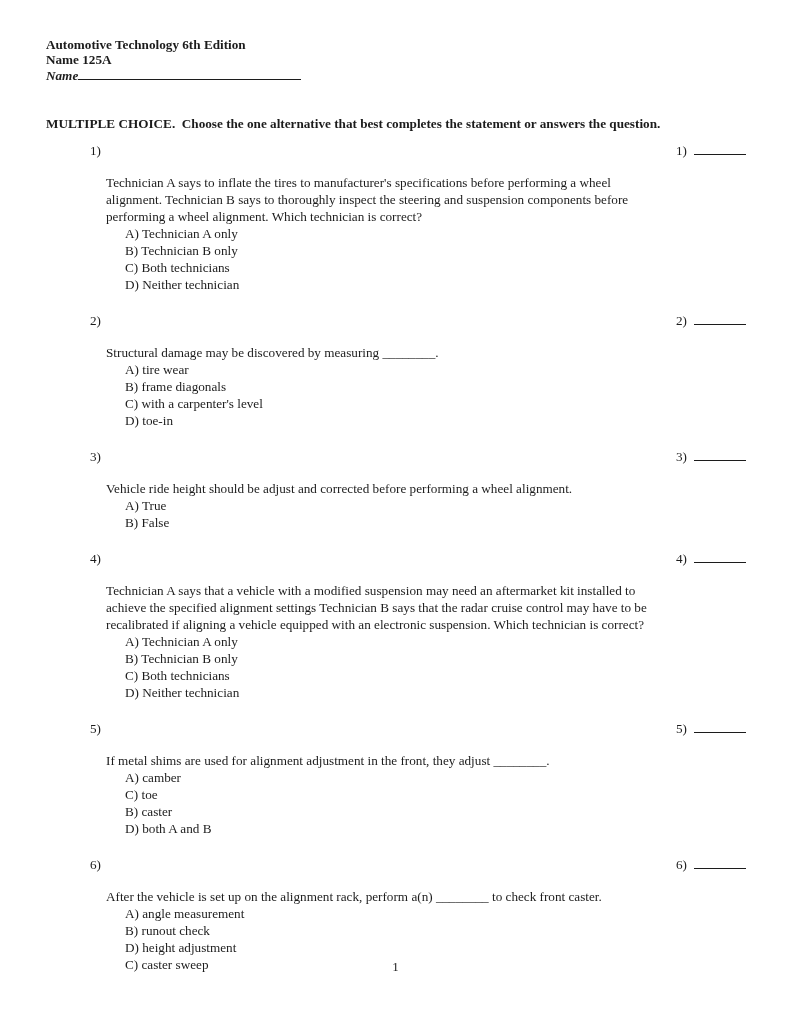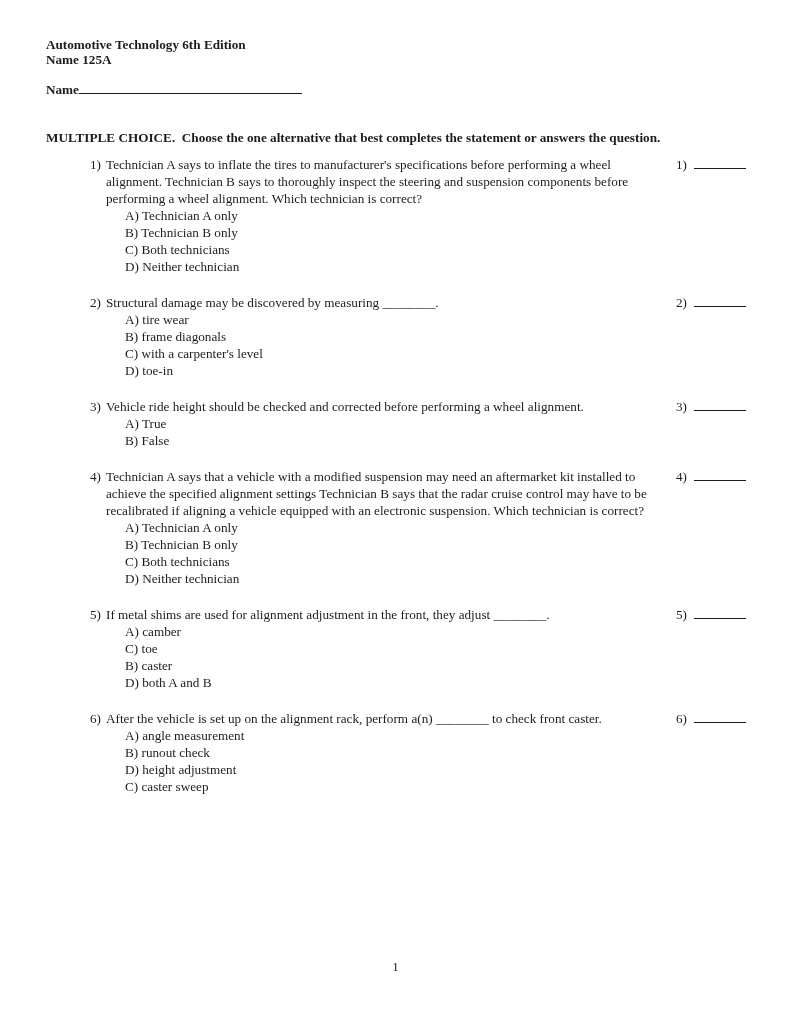--- a/index.html
+++ b/index.html
@@ -9,21 +9,21 @@
     height: 1024px;
     position: relative;
     font-family: "Liberation Serif", serif;
     font-size: 13.2px;
     color: #1c1c1c;
     overflow: hidden;
   }
   .page { padding: 37px 45px 0 46px; }
   .doc-title,
   .doc-subtitle { font-weight: bold; line-height: 15px; }
-  .name-row { margin-top: 14px; font-weight: bold; line-height: 16px; }
+  .name-row { margin-top: 0; font-weight: bold; line-height: 16px; font-style: italic; }
   .name-line {
     display: inline-block;
     width: 223px;
     height: 13px;
     border-bottom: 1.4px solid #1c1c1c;
     vertical-align: baseline;
   }
   .instructions {
     margin-top: 31px;
     margin-bottom: 10px;
@@ -40,20 +40,21 @@
     line-height: 17px;
   }
   .q-num {
     flex: 0 0 55px;
     width: 55px;
     text-align: right;
   }
   .q-body {
     width: 558px;
     margin-left: 5px;
+    margin-top: 32px;
   }
   .q-choices { margin-left: 19px; }
   .choice { line-height: 17px; }
   .q-answer {
     margin-left: auto;
     white-space: nowrap;
   }
   .answer-line {
     display: inline-block;
     width: 52px;
@@ -116,21 +117,21 @@
           </div>
       </div>
       <div class="q-answer">
         <span>2)</span><span class="answer-line"></span>
       </div>
     </div>
 
     <div class="question">
       <div class="q-num">3)</div>
       <div class="q-body">
-        <div class="q-text">Vehicle ride height should be checked and corrected before performing a wheel alignment.</div>
+        <div class="q-text">Vehicle ride height should be adjust and corrected before performing a wheel alignment.</div>
         <div class="q-choices">
             <div class="choice">A) True</div>
             <div class="choice">B) False</div>
           </div>
       </div>
       <div class="q-answer">
         <span>3)</span><span class="answer-line"></span>
       </div>
     </div>
 

